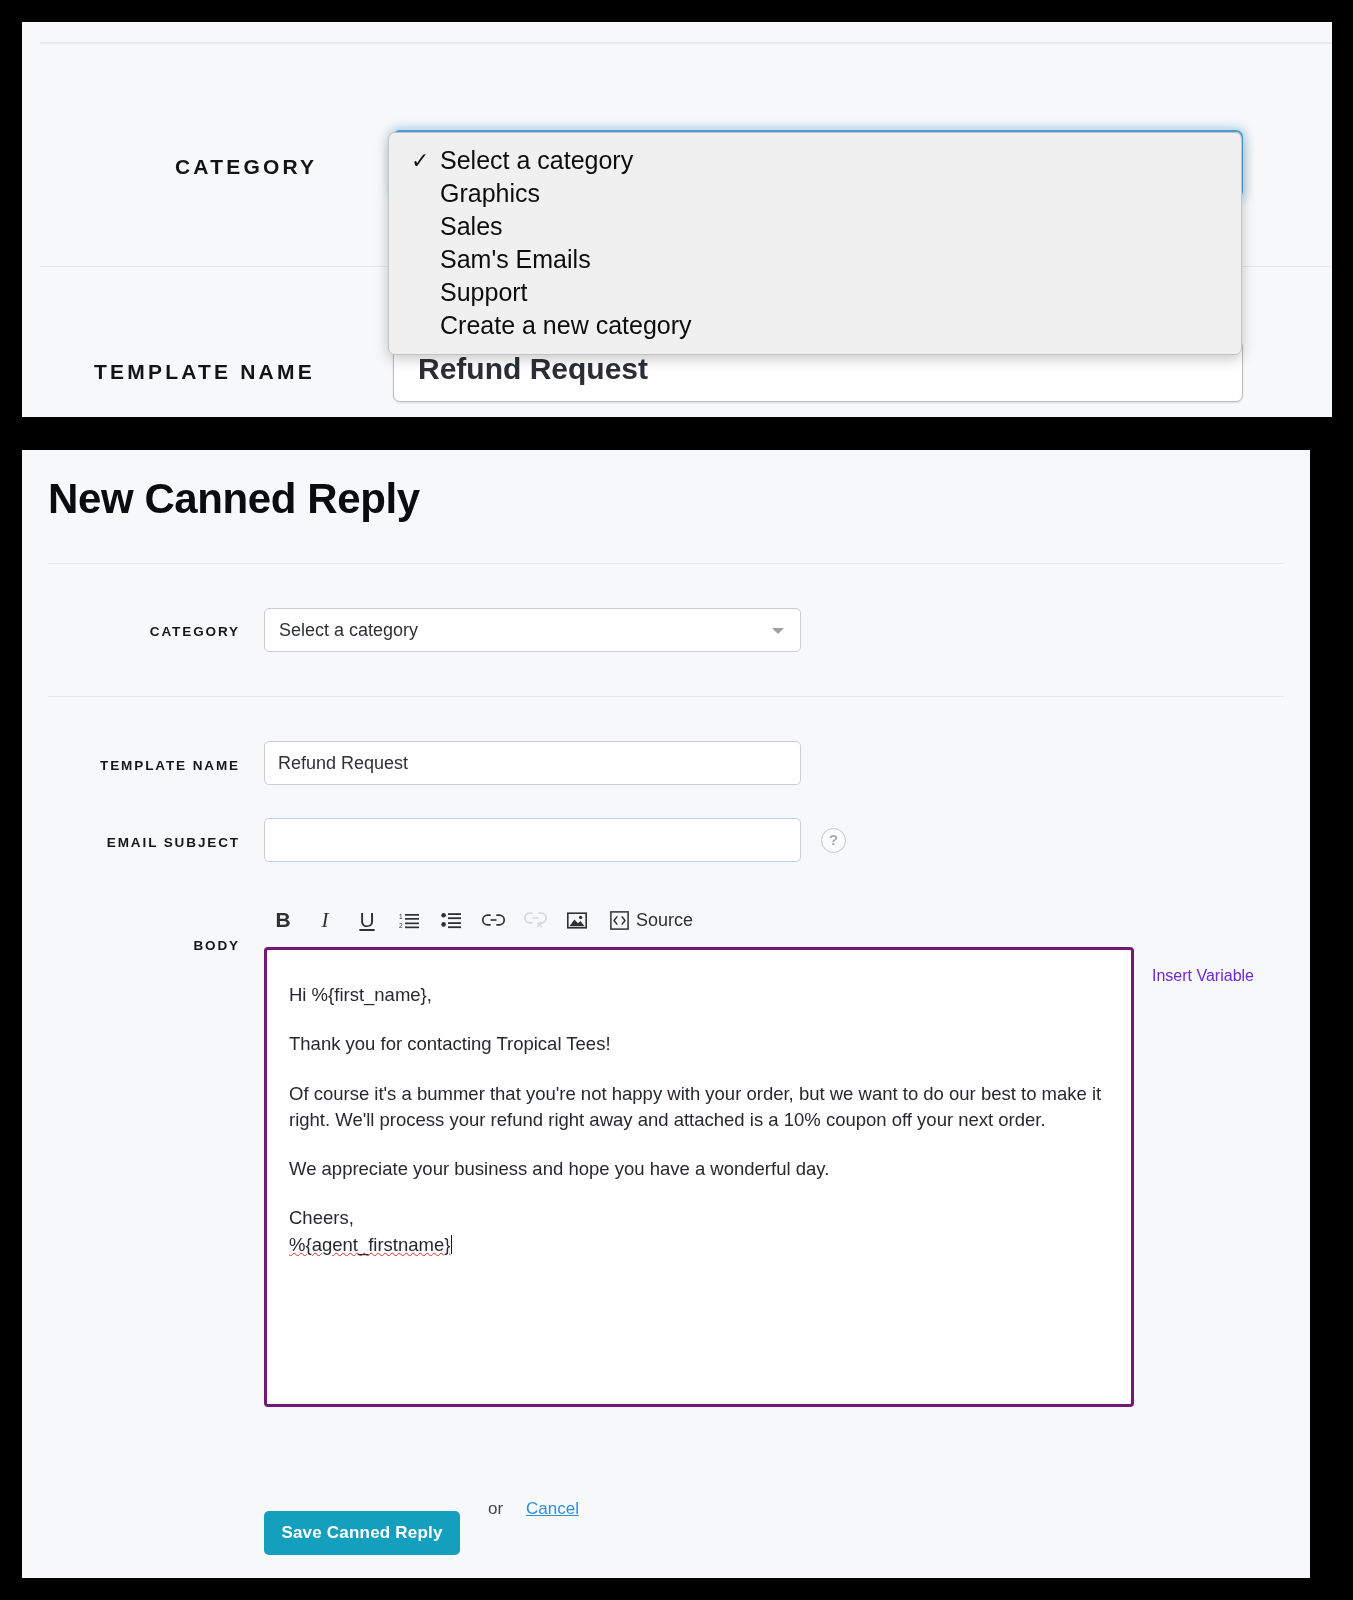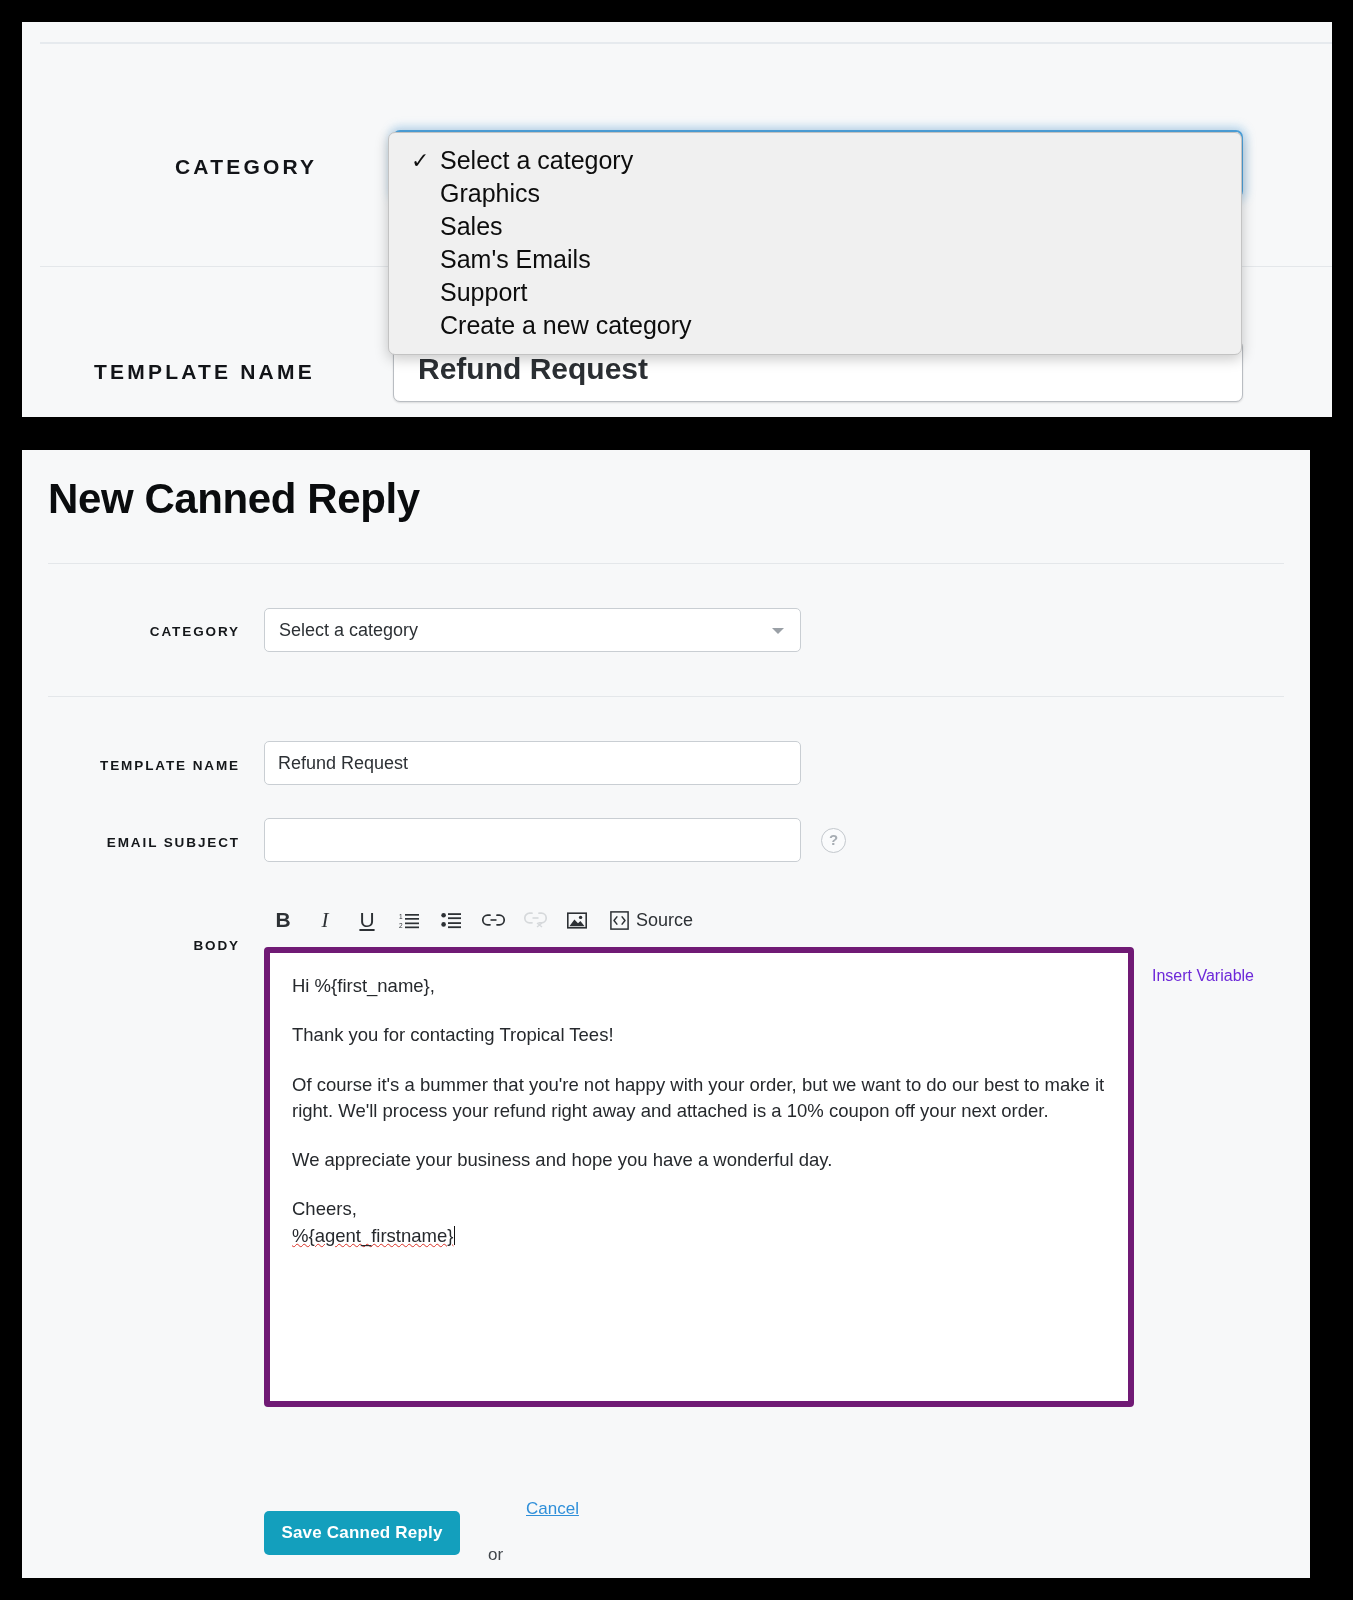--- a/index.html
+++ b/index.html
@@ -234,23 +234,23 @@
     color: #2d3135;
     font-family: Liberation Sans, sans-serif;
   }
 
   
   #body-editor {
     position: absolute;
     left: 242px; top: 497px;
     width: 870px; height: 460px;
     background: #ffffff;
-    border: 6px solid #701a75;
+    border: 3px solid #701a75;
     border-radius: 4px;
-    padding: 20px 22px;
+    padding: 32px 22px;
     overflow: hidden;
   }
   #body-editor p {
     margin: 0 0 23px 0;
     font-size: 18.5px;
     line-height: 1.42;
     color: #26292d;
   }
   #body-editor p:last-child { margin-bottom: 0; }
   .spellerr {
@@ -292,21 +292,20 @@
     letter-spacing: 0.2px;
     cursor: pointer;
     font-family: "Liberation Sans", sans-serif;
     margin-top: 24px;
   }
   #or-text {
     position: absolute;
     left: 466px; top: 1049px;
     font-size: 17px;
     color: #41464b;
-    margin-top: 46px;
   }
   #cancel-link {
     position: absolute;
     left: 504px; top: 1049px;
     font-size: 17px;
     color: #2f8fd9;
     text-decoration: underline;
     cursor: pointer;
   }
 </style>

